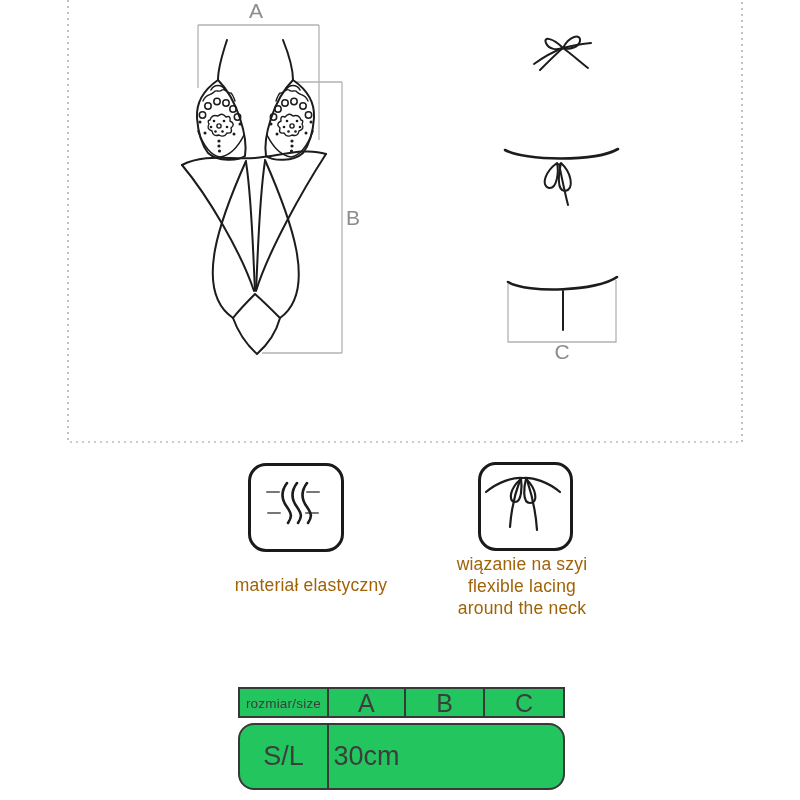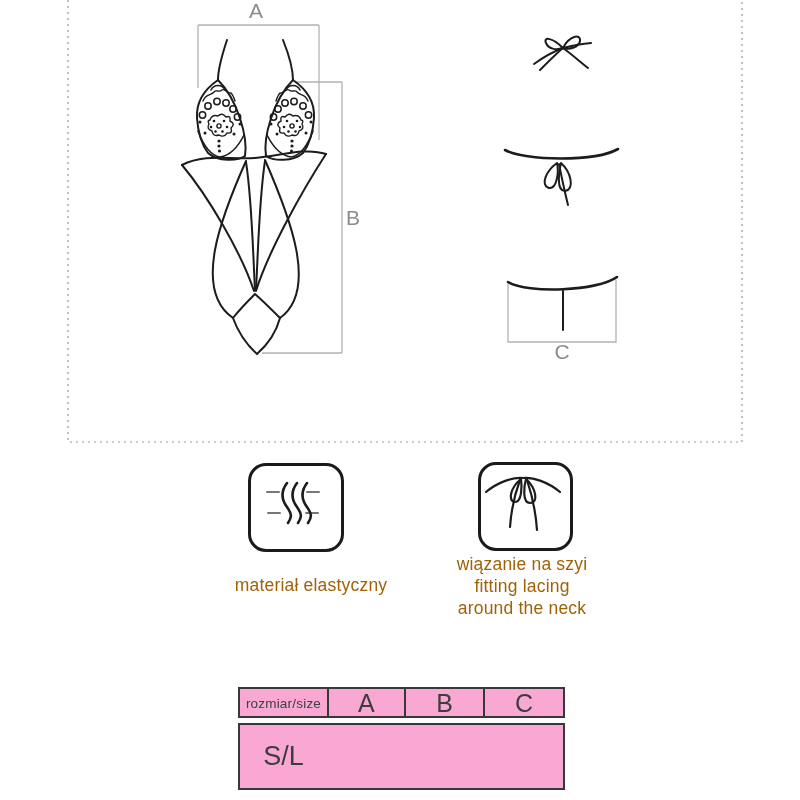--- a/index.html
+++ b/index.html
@@ -15,24 +15,24 @@
   }
   .feature-text{
     position:absolute;text-align:center;color:#a16207;
     font-size:17.5px;line-height:22px;letter-spacing:.2px;
   }
 
   
   .tbl-row{
     position:absolute;left:238px;width:327px;
     display:grid;border:2px solid #383838;box-sizing:border-box;
-    color:#3d3d3d;background:#f9a8d4;
+    color:#3d3d3d;background:#22c55e;
   }
   .tbl-head{top:687px;height:31px;grid-template-columns:88fr 78fr 80fr 81fr;}
-  .tbl-body{top:723px;height:67px;grid-template-columns:88fr 78fr 80fr 81fr;}
+  .tbl-body{top:723px;height:67px;grid-template-columns:88fr 78fr 80fr 81fr;border-radius:16px;}
   .cell{display:flex;align-items:center;justify-content:center;border-left:2px solid #383838;box-sizing:border-box;}
   .cell:first-child{border-left:none;}
   .cell-label{font-size:13.5px;letter-spacing:.2px;}
   .cell-col{font-size:25px;}
   .cell-val{font-size:27px;}
 </style>
 </head>
 <body>
 
 <svg class="diagram-svg" width="800" height="460" viewBox="0 0 800 460">
@@ -149,25 +149,26 @@
       <path d="M 5,27 C 17,17 32,12 42,13 C 52,12 67,17 79,27"></path>
       <path d="M 40,14 C 30,22 26,36 34,37 C 41,37 41,21 40,14"></path>
       <path d="M 45,14 C 55,23 58,38 49,38 C 41,38 43,21 45,14"></path>
       <path d="M 39,15 C 33,31 30,48 29,62"></path>
       <path d="M 46,15 C 52,33 55,50 56,65"></path>
     </g>
   </svg>
 </div>
 <div class="feature-text" style="left:402px;top:553px;width:240px;">
   <div>wiązanie na szyi</div>
-  <div>fitting lacing</div>
+  <div>flexible lacing</div>
   <div>around the neck</div>
 </div>
 
 <div class="tbl-row tbl-head">
   <div class="cell cell-label">rozmiar/size</div>
   <div class="cell cell-col">A</div>
   <div class="cell cell-col">B</div>
   <div class="cell cell-col">C</div>
 </div>
 <div class="tbl-row tbl-body">
   <div class="cell cell-val">S/L</div>
+  <div class="cell cell-val">30cm</div>
 </div>
 
 </body></html>

